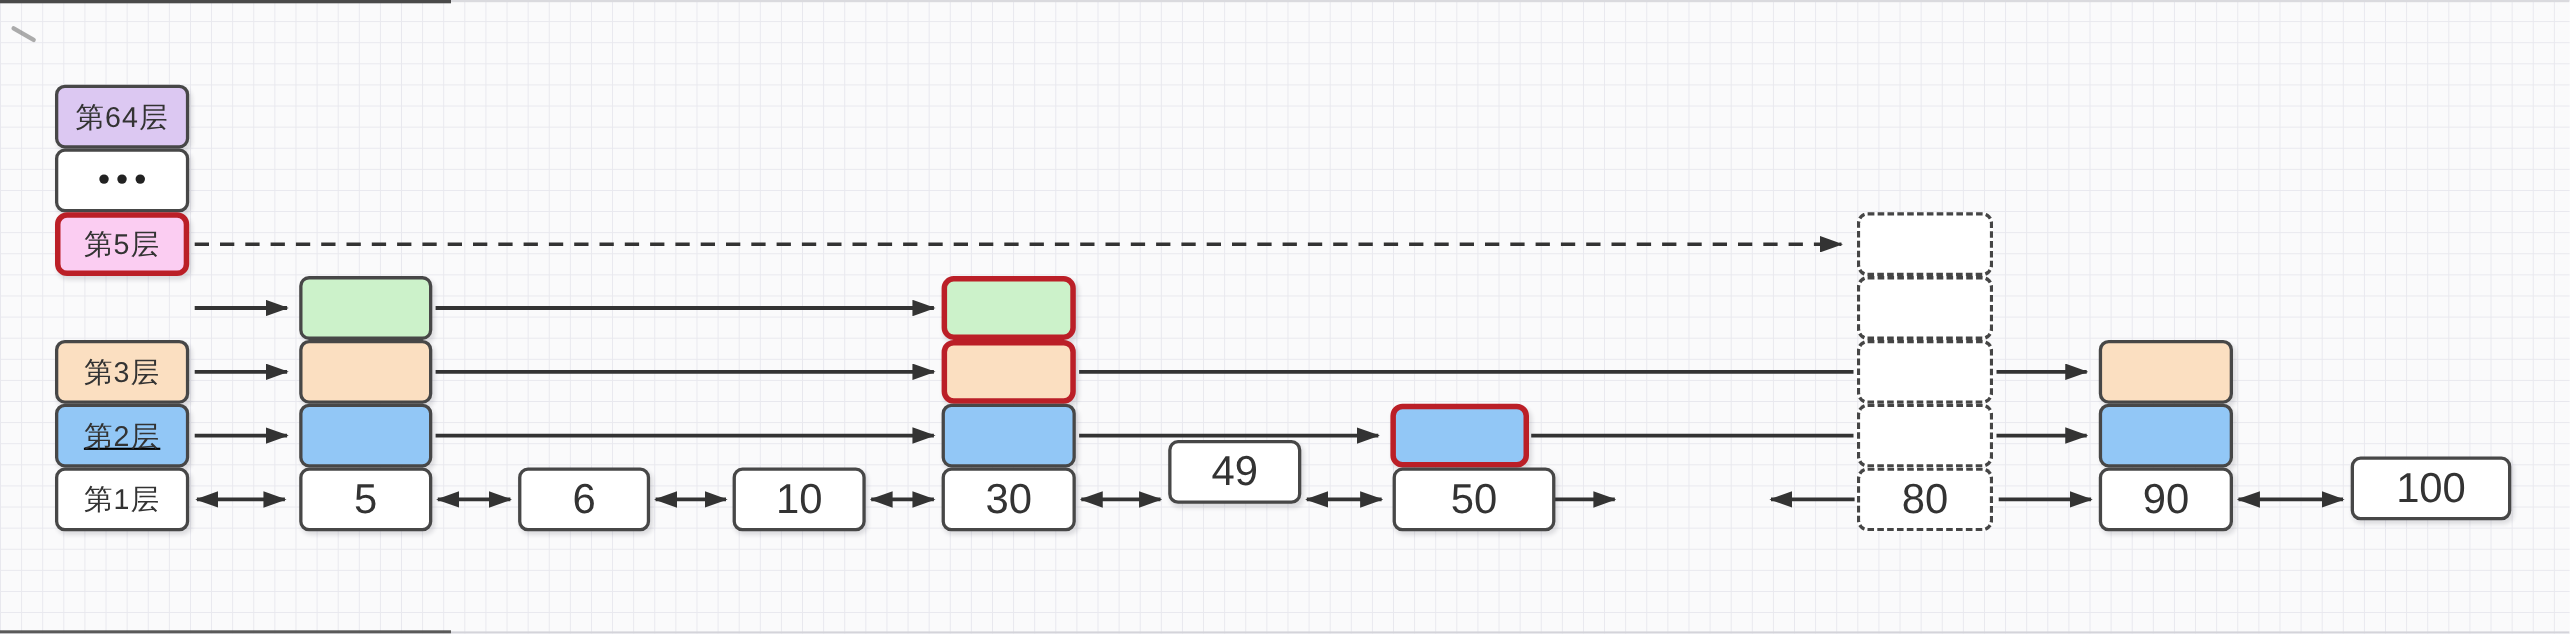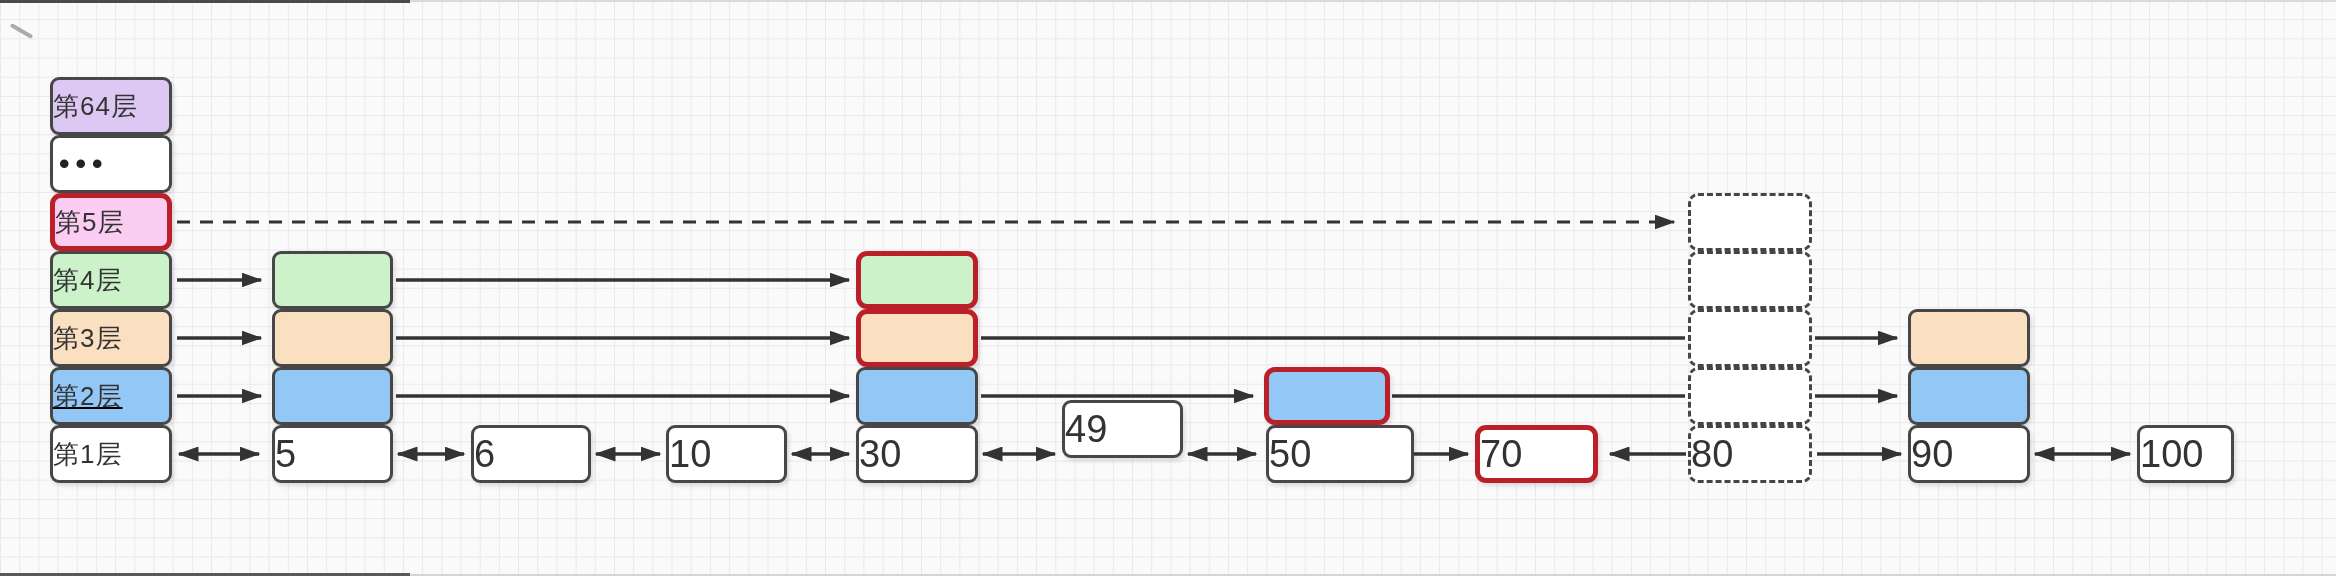--- a/index.html
+++ b/index.html
@@ -15,21 +15,21 @@
   .edge-top-full{position:absolute;left:0;top:0;width:100%;height:2px;background:#dadade;}
   .edge-top-dark{position:absolute;left:0;top:0;width:410px;height:3px;background:#4a4a4a;}
   .edge-bottom-full{position:absolute;left:0;bottom:0;width:100%;height:2px;background:#d4d4da;}
   .edge-bottom-dark{position:absolute;left:0;bottom:0;width:410px;height:3px;background:#5a5a5a;}
   .artifact{position:absolute;left:9px;top:29px;width:25px;height:4px;background:#6a6a6a;
     transform:rotate(30deg);border-radius:2px;opacity:.55;}
 
   .cell{
     position:absolute;height:58px;box-sizing:border-box;
     border:3px solid var(--c-border,#474747);border-radius:9px;
-    display:flex;align-items:center;justify-content:flex-start;
+    display:flex;align-items:center;justify-content:center;
     background:#fff;box-shadow:2px 3px 4px rgba(40,40,55,.14);
   }
   .fill-purple{background:var(--c-purple,#dcc8f2);}
   .fill-pink{background:var(--c-pink,#fbcdf2);}
   .fill-green{background:var(--c-green,#ccf2ca);}
   .fill-orange{background:var(--c-orange,#fbdfc1);}
   .fill-blue{background:var(--c-blue,#92c7f6);text-decoration:underline;}
   .hl{border:5px solid var(--c-red,#bb1f27);border-radius:11px;}
   .dashed{border:3px dashed #454545;border-radius:10px;box-shadow:none;}
 
@@ -92,23 +92,20 @@
 
   <div class="cell fill-purple" style="left:50px;top:77px;width:122px">
     <span class="lvl-label">第64层</span>
   </div>
   <div class="cell" style="left:50px;top:135px;width:122px">
     <span class="dots">•••</span>
   </div>
   <div class="cell fill-pink hl" style="left:50px;top:193px;width:122px">
     <span class="lvl-label">第5层</span>
   </div>
-  <div class="cell fill-green" style="left:50px;top:251px;width:122px">
-    <span class="lvl-label">第4层</span>
-  </div>
   <div class="cell fill-orange" style="left:50px;top:309px;width:122px">
     <span class="lvl-label">第3层</span>
   </div>
   <div class="cell fill-blue" style="left:50px;top:367px;width:122px">
     <span class="lvl-label">第2层</span>
   </div>
   <div class="cell" style="left:50px;top:425px;width:122px">
     <span class="lvl-label">第1层</span>
   </div>
 
@@ -136,34 +133,31 @@
 
   <div class="cell" style="left:1062px;top:400px;width:121px">
     <span class="num">49</span>
   </div>
 
   <div class="cell fill-blue hl" style="left:1264px;top:367px;width:126px"></div>
   <div class="cell" style="left:1266px;top:425px;width:148px">
     <span class="num">50</span>
   </div>
 
-  <div class="cell hl" style="left:1475px;top:425px;width:123px">
-    <span class="num">70</span>
-  </div>
 
   <div class="cell dashed" style="left:1688px;top:193px;width:124px"></div>
   <div class="cell dashed" style="left:1688px;top:251px;width:124px"></div>
   <div class="cell dashed" style="left:1688px;top:309px;width:124px"></div>
   <div class="cell dashed" style="left:1688px;top:367px;width:124px"></div>
   <div class="cell dashed" style="left:1688px;top:425px;width:124px">
     <span class="num">80</span>
   </div>
 
   <div class="cell fill-orange" style="left:1908px;top:309px;width:122px"></div>
   <div class="cell fill-blue" style="left:1908px;top:367px;width:122px"></div>
   <div class="cell" style="left:1908px;top:425px;width:122px">
     <span class="num">90</span>
   </div>
 
-  <div class="cell" style="left:2137px;top:425px;width:97px">
+  <div class="cell" style="left:2137px;top:415px;width:146px">
     <span class="num">100</span>
   </div>
 </div>
 
 </body></html>

